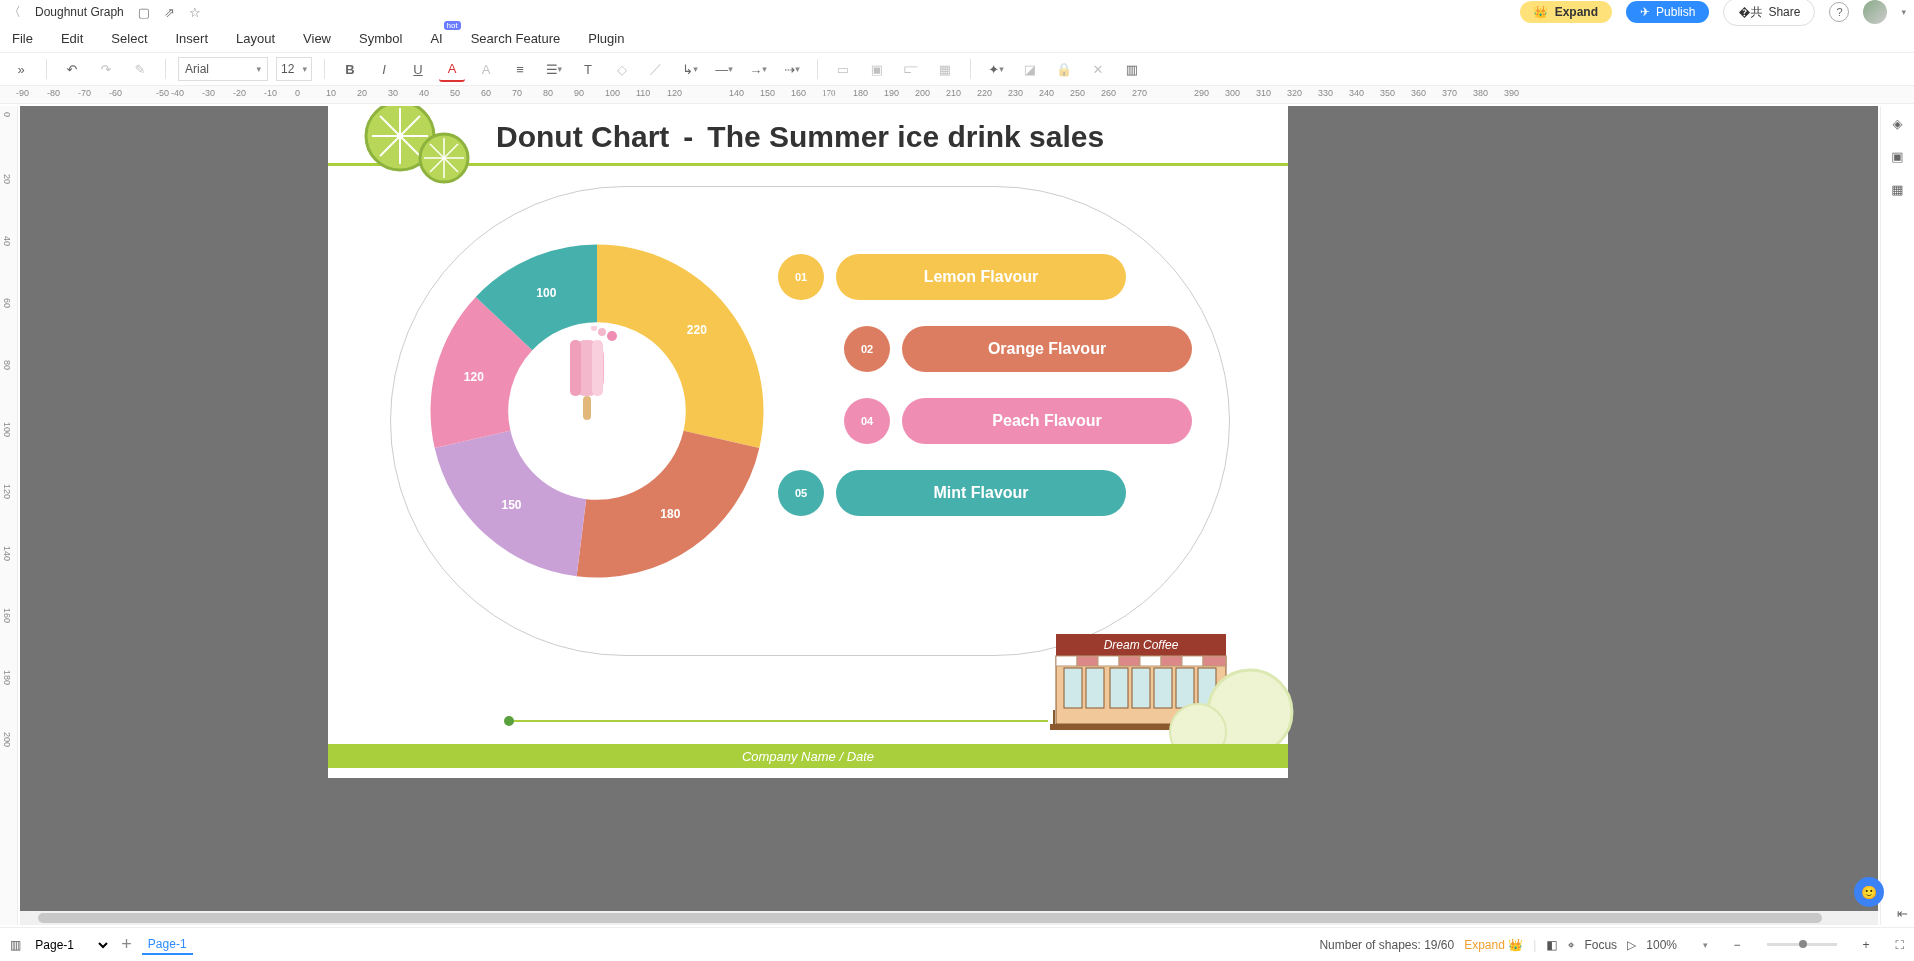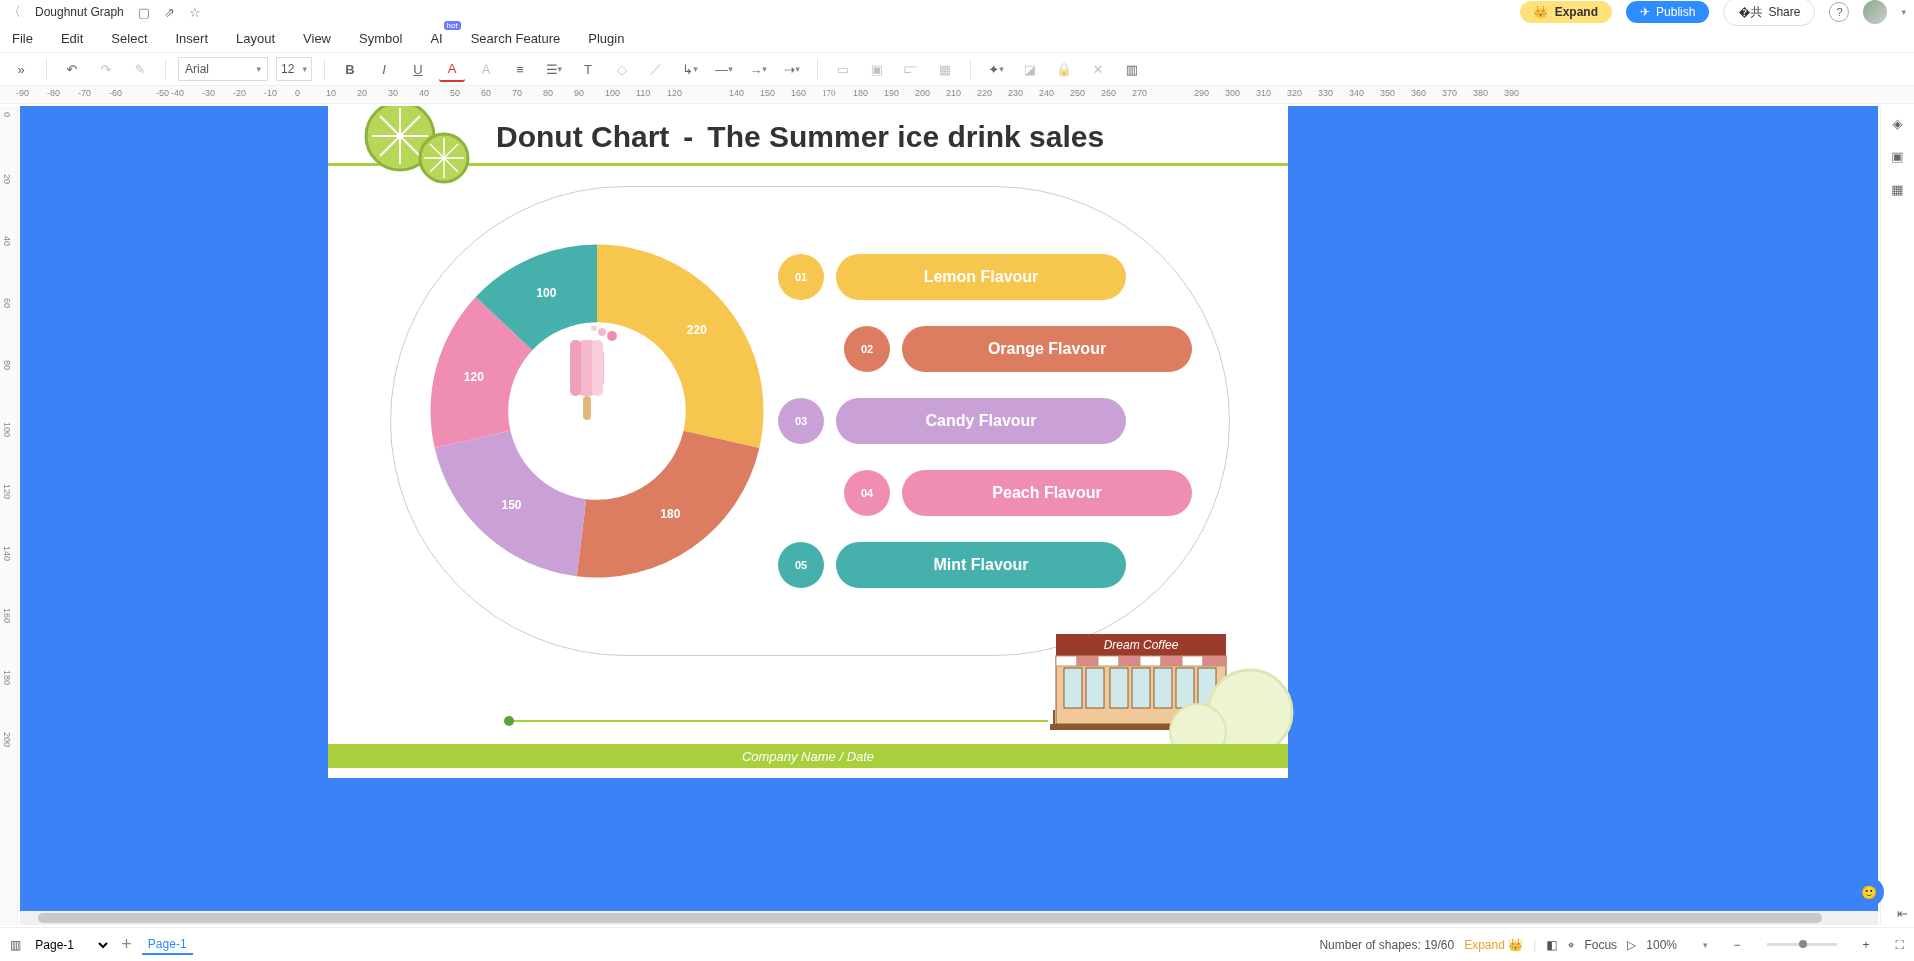--- a/index.html
+++ b/index.html
@@ -27,21 +27,21 @@
 .toolbar .tbtn { width:26px; height:26px; display:flex; align-items:center; justify-content:center; cursor:pointer; color:#666; border-radius:3px;}
 .font-sel { width:90px; height:24px; border:1px solid #ddd; padding:0 6px; font-size:12px; display:flex; align-items:center; justify-content:space-between;}
 .size-sel { width:36px; height:24px; border:1px solid #ddd; padding:0 4px; font-size:12px; display:flex; align-items:center; justify-content:space-between;}
 .chev { font-size:9px; color:#888; }
 
 .ruler-h { height:18px; background:#fafafa; border-bottom:1px solid #eee; position:relative; font-size:9px; color:#888; overflow:hidden;}
 .ruler-h .tick { position:absolute; top:2px; }
 .ruler-v { width:18px; background:#fafafa; border-right:1px solid #eee; position:absolute; left:0; top:106px; bottom:36px; font-size:9px; color:#888;}
 .ruler-v .tick { position:absolute; left:2px; writing-mode:vertical-rl; }
 
-.canvas-area { position:absolute; left:20px; right:36px; top:106px; bottom:36px; background:#3b82f6; overflow:auto; }
+.canvas-area { position:absolute; left:20px; right:36px; top:106px; bottom:36px; background:#737373; overflow:auto; }
 .right-rail { position:absolute; right:0; top:106px; bottom:36px; width:34px; background:#fff; border-left:1px solid #eee; display:flex; flex-direction:column; align-items:center; gap:18px; padding-top:10px;}
 .right-rail .ricon { color:#666; cursor:pointer; }
 
 .page { position:absolute; left:308px; top:0; width:960px; height:672px; background:#fff; }
 
 .title-row { position:absolute; left:0; top:4px; right:0; height:56px; border-bottom:3px solid #a9cf3c; display:flex; align-items:center; padding-left:168px; gap:14px; font-size:30px; font-weight:700; color:#333;}
 .limes { position:absolute; left:24px; top:-4px; }
 
 .chart-frame { position:absolute; left:62px; top:80px; width:840px; height:470px; border:1px solid #ccc; border-radius:240px;}
 
@@ -281,24 +281,20 @@
 
     <div class="flavors" id="flavors">
         <div class="flav-row" style="margin-left: 0px;">
           <div class="flav-num" style="background: rgb(247, 198, 78);">01</div>
           <div class="flav-pill" style="background: rgb(247, 198, 78); width: 290px;">Lemon Flavour</div>
         </div>
         <div class="flav-row" style="margin-left: 66px;">
           <div class="flav-num" style="background: rgb(220, 125, 97);">02</div>
           <div class="flav-pill" style="background: rgb(220, 125, 97); width: 290px;">Orange Flavour</div>
         </div>
-        <div class="flav-row" style="margin-left: 0px;">
-          <div class="flav-num" style="background: rgb(201, 161, 214);">03</div>
-          <div class="flav-pill" style="background: rgb(201, 161, 214); width: 290px;">Candy Flavour</div>
-        </div>
         <div class="flav-row" style="margin-left: 66px;">
           <div class="flav-num" style="background: rgb(239, 142, 178);">04</div>
           <div class="flav-pill" style="background: rgb(239, 142, 178); width: 290px;">Peach Flavour</div>
         </div>
         <div class="flav-row" style="margin-left: 0px;">
           <div class="flav-num" style="background: rgb(70, 176, 172);">05</div>
           <div class="flav-pill" style="background: rgb(70, 176, 172); width: 290px;">Mint Flavour</div>
         </div>
       </div>
 

